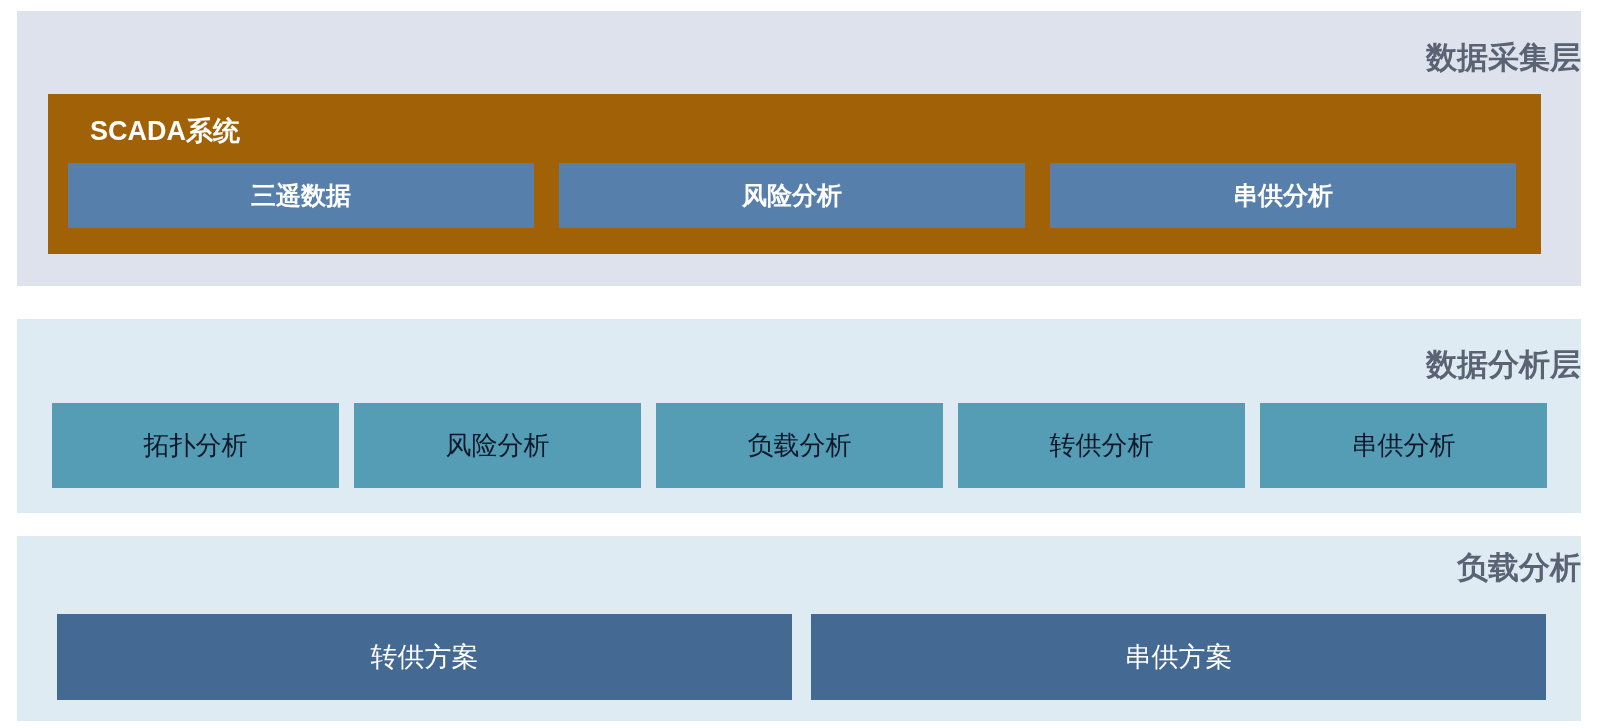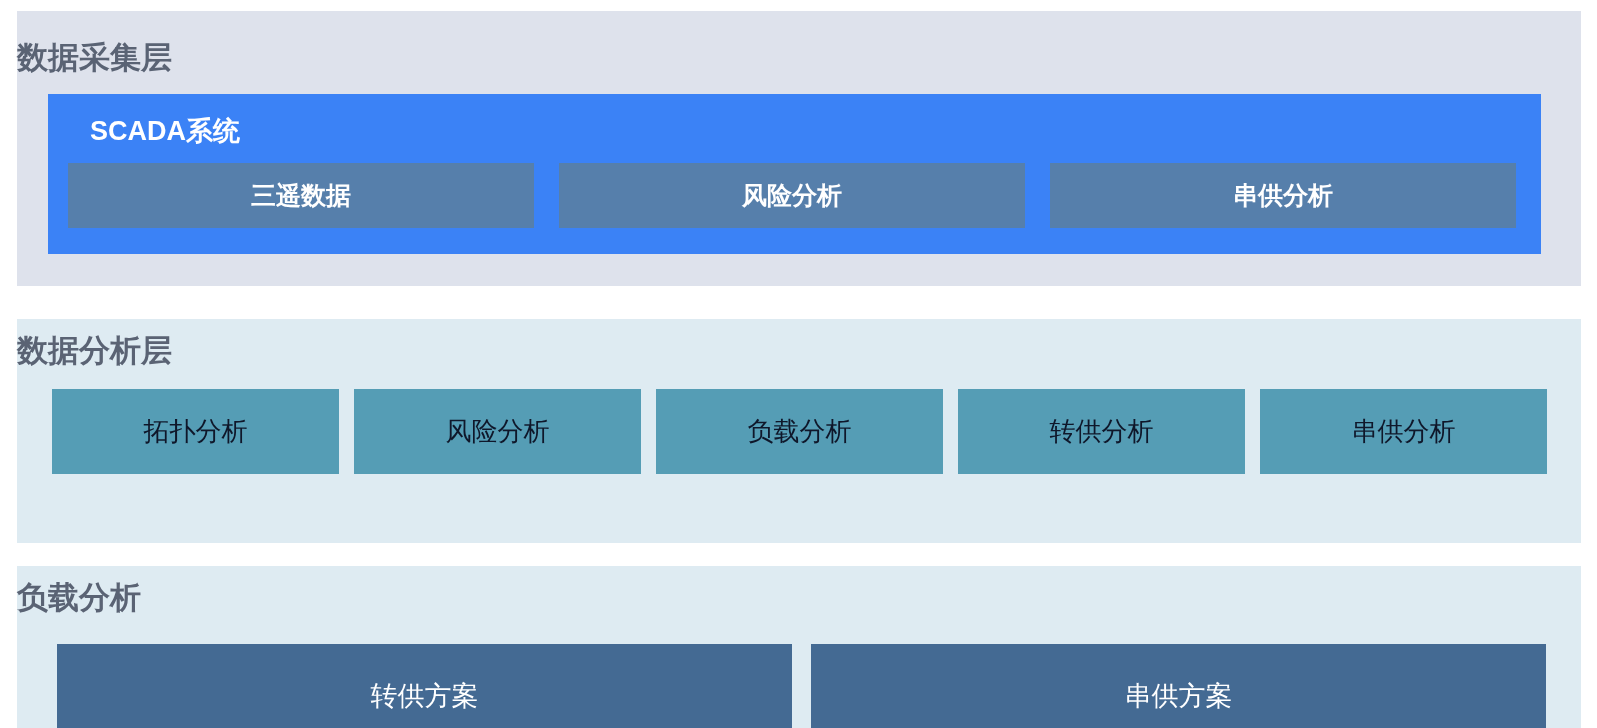--- a/index.html
+++ b/index.html
@@ -14,30 +14,30 @@
     width: 1564px;
   }
   
   .layer-collection {
     margin-top: 11px;
     height: 275px;
     background: #dee2ec;
     padding-top: 29px;
   }
   .layer-title {
-    text-align: left;
+    text-align: right;
     font-size: 31px;
     line-height: 36px;
     font-weight: bold;
     color: #5a6374;
   }
   .scada-box {
     margin: 18px 40px 0 31px;
     height: 160px;
-    background: #3b82f6;
+    background: #a16207;
     padding: 24px 25px 0 20px;
   }
   .scada-label {
     padding-left: 22px;
     color: #ffffff;
     font-size: 27px;
     line-height: 27px;
     font-weight: bold;
   }
   .scada-row {
@@ -52,23 +52,23 @@
     display: flex;
     align-items: center;
     justify-content: center;
     color: #ffffff;
     font-size: 25px;
     font-weight: bold;
   }
   
   .layer-analysis {
     margin-top: 33px;
-    height: 224px;
+    height: 194px;
     background: #deebf2;
-    padding-top: 14px;
+    padding-top: 28px;
   }
   .analysis-row {
     margin-top: 20px;
     display: flex;
     gap: 15px;
     padding: 0 34px 0 35px;
   }
   .analysis-box {
     flex: 1;
     height: 85px;
@@ -88,21 +88,21 @@
     padding-top: 14px;
   }
   .application-row {
     margin-top: 28px;
     display: flex;
     gap: 19px;
     padding: 0 35px 0 40px;
   }
   .application-box {
     flex: 1;
-    height: 103px;
+    height: 86px;
     background: #446a93;
     display: flex;
     align-items: center;
     justify-content: center;
     color: #ffffff;
     font-size: 27px;
     font-weight: normal;
   }
 </style>
 </head>

